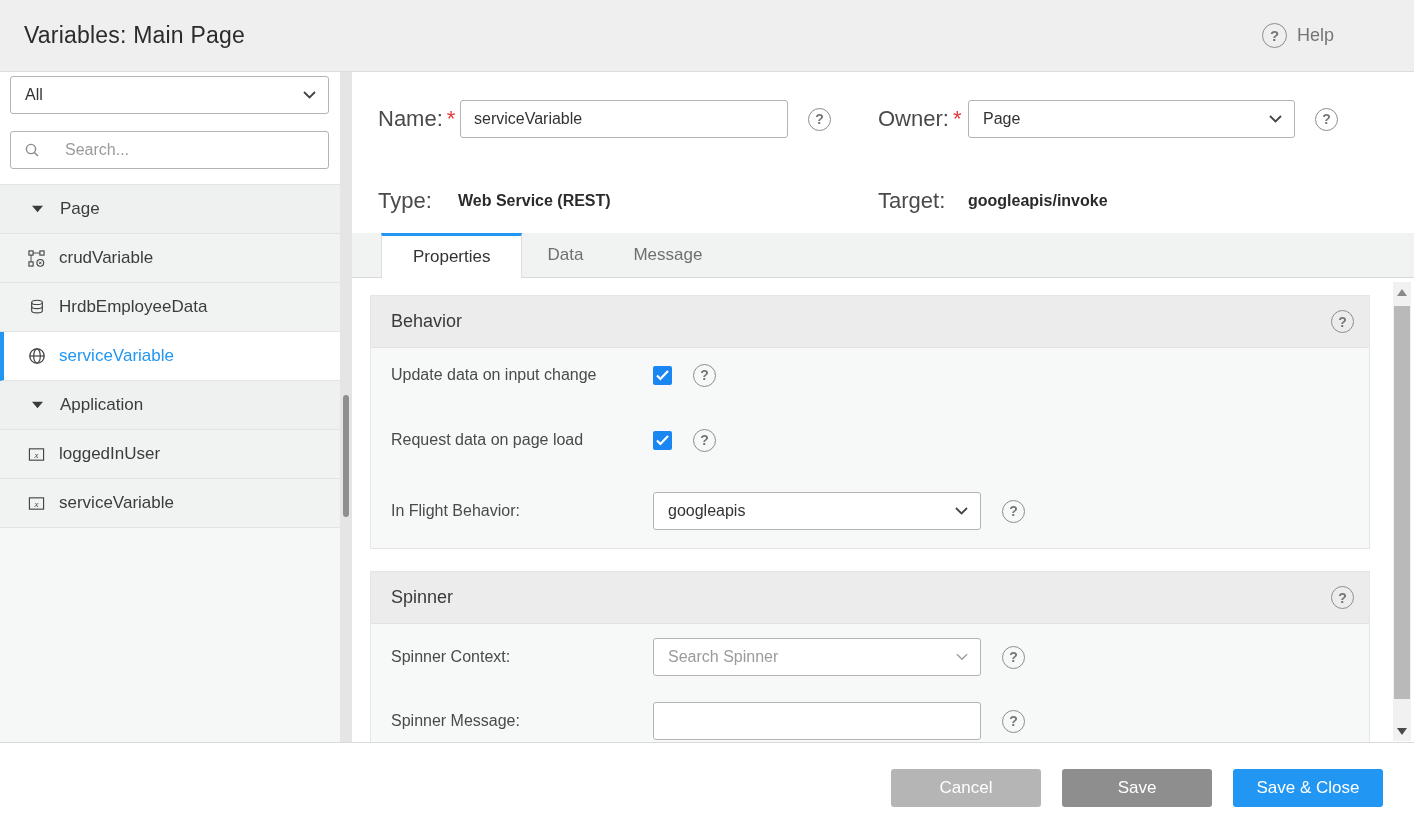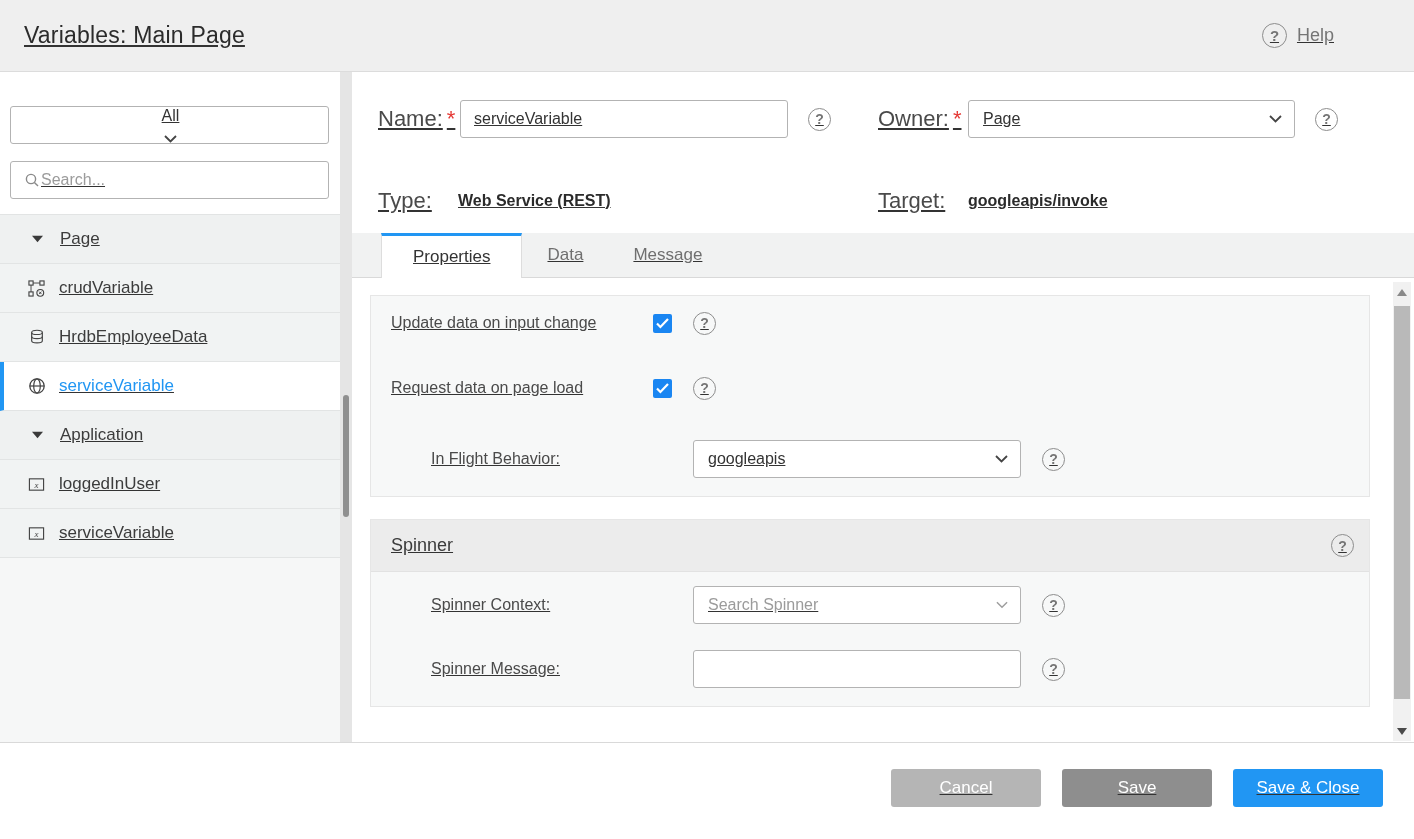--- a/index.html
+++ b/index.html
@@ -1,38 +1,38 @@
 <!DOCTYPE html>
 <html style="--accent: #2196f3; --checkbox: #1a86f2; --cancel-button: #b5b5b5; --save-button: #8e8e8e; --required-asterisk: #e53935;"><head>
 <meta charset="utf-8">
 <style>
   * { margin:0; padding:0; box-sizing:border-box; }
   html,body { width:1414px; height:839px; overflow:hidden; }
   body { font-family:"Liberation Sans","DejaVu Sans",sans-serif; background:#fff; color:#333; }
-  .app { width:1414px; height:839px; display:flex; flex-direction:column; background:#737373;text-decoration:underline; }
+  .app { width:1414px; height:839px; display:flex; flex-direction:column; background:#737373; }
 
   
   .hdr { height:72px; background:#efefef; border-bottom:1px solid #dcdcdc; display:flex; align-items:center; justify-content:space-between; padding:0 80px 0 24px; flex:0 0 auto; }
   .hdr h1 { font-size:23px; font-weight:400; color:#2b2b2b; letter-spacing:.2px; }
   .help-link { display:flex; align-items:center; gap:10px; color:#757575; font-size:18px; cursor:pointer; }
 
   
   .qicon { width:23px; height:23px; border:1.5px solid #8d8d8d; border-radius:50%; display:inline-flex; align-items:center; justify-content:center; flex:0 0 auto; }
   .qicon::before { content:"?"; color:#757575; font-size:14px; font-weight:600; line-height:1; }
   .qicon.big { width:25px; height:25px; } .qicon.big::before{ font-size:15px; }
 
   
   .content { flex:1 1 auto; display:flex; min-height:0; border-bottom:1px solid #d9d9d9; }
 
   
   .sidebar { width:340px; flex:0 0 auto; background:#fff; display:flex; flex-direction:column; }
   .new-var { margin:20px 11px 0 10px; height:37px; background:var(--accent,#2196f3); color:#fff; border:none; border-radius:3px; font-size:17px; font-family:inherit; cursor:pointer; }
   .select { height:38px; background:#fff; border:1px solid #b3b3b3; border-radius:3px; display:flex; align-items:center; justify-content:space-between; padding:0 12px 0 14px; font-size:16px; color:#333; cursor:pointer; }
-  .filter { margin:34px 11px 0 10px;flex-direction:column; }
-  .searchbox { margin:17px 11px 0 10px; height:38px; background:#fff; border:1px solid #b3b3b3; border-radius:3px; display:flex; align-items:center; padding:0 10px 0 13px; gap:1px; }
+  .filter { margin:4px 11px 0 10px; }
+  .searchbox { margin:17px 11px 0 10px; height:38px; background:#fff; border:1px solid #b3b3b3; border-radius:3px; display:flex; align-items:center; padding:0 10px 0 13px; gap:25px; }
   .searchbox input { border:none; outline:none; flex:1; font-size:16px; font-family:inherit; color:#333; background:transparent; }
   .searchbox input::placeholder { color:#9b9b9b; }
 
   .var-list { list-style:none; margin-top:15px; border-top:1px solid #e2e4e4; }
   .var-list li { height:49px; display:flex; align-items:center; gap:13px; border-bottom:1px solid #e2e4e4; font-size:17px; color:#3c3c3c; cursor:pointer; padding-left:27px; background:#f1f3f3; }
   .var-list li.group { padding-left:28px; background:#eff1f1; }
   .var-list li.selected { background:#fff; border-left:4px solid var(--accent,#2196f3); padding-left:23px; color:var(--accent,#2196f3); }
   .sidebar-rest { flex:1; background:#f6f7f7; }
   .vicon { width:19px; display:inline-flex; justify-content:center; flex:0 0 auto; }
 
@@ -59,21 +59,21 @@
   .tab.active { background:#fff; color:#333; border:1px solid #ddd; border-bottom:none; border-top:3px solid var(--accent,#2196f3); margin-bottom:-1px; padding:0 31px; }
 
   
   .scrollwrap { flex:1 1 auto; position:relative; background:#fff; overflow:hidden; }
   .panel { width:1000px; margin:17px 0 22px 18px; border:1px solid #e6e6e6; background:#f7f8f8; }
   .panel-h { height:52px; background:#ececec; border-bottom:1px solid #e2e2e2; display:flex; align-items:center; justify-content:space-between; padding:0 15px 0 20px; }
   .panel-h .ptitle { font-size:18px; color:#3a3a3a; }
   .panel-b { padding:14px 0 18px 20px; }
   .prow { display:flex; align-items:center; }
   .prow.check { height:26px; margin-bottom:39px; }
-  .prow.field { height:38px; margin-bottom:26px;margin-left:40px; }
+  .prow.field { height:38px; margin-bottom:26px; }
   .prow:last-child { margin-bottom:0; }
   .plabel { width:262px; font-size:16px; color:#4a4a4a; flex:0 0 auto; }
   .panel .select, .panel .tinput { width:328px; }
   .panel .select.disabled { color:#9b9b9b; cursor:default; }
   .phelp { margin-left:21px; }
   .checkbox { width:19px; height:19px; background:var(--checkbox,#1a86f2); border-radius:2px; display:inline-flex; align-items:center; justify-content:center; cursor:pointer; }
 
   
   .vscroll { position:absolute; top:4px; right:3px; bottom:1px; width:18px; background:#f1f1f1; }
   .vscroll .arrow { position:absolute; left:0; width:18px; height:20px; display:flex; align-items:center; justify-content:center; }
@@ -223,20 +223,24 @@
 
       <div class="tabbar">
         <div class="tab active">Properties</div>
         <div class="tab">Data</div>
         <div class="tab">Message</div>
       </div>
 
       <div class="scrollwrap">
 
         <div class="panel">
+          <div class="panel-h">
+            <span class="ptitle">Behavior</span>
+            <span class="qicon"></span>
+          </div>
           <div class="panel-b">
             <div class="prow check">
               <span class="plabel">Update data on input change</span>
               <span class="checkbox">
                 <svg width="13" height="11" viewBox="0 0 13 11">
                     <path d="M1 5.5l3.4 3.5L12 1" fill="none" stroke="#fff" stroke-width="2.2"></path>
                   </svg>
               </span>
               <span class="qicon phelp"></span>
             </div>

